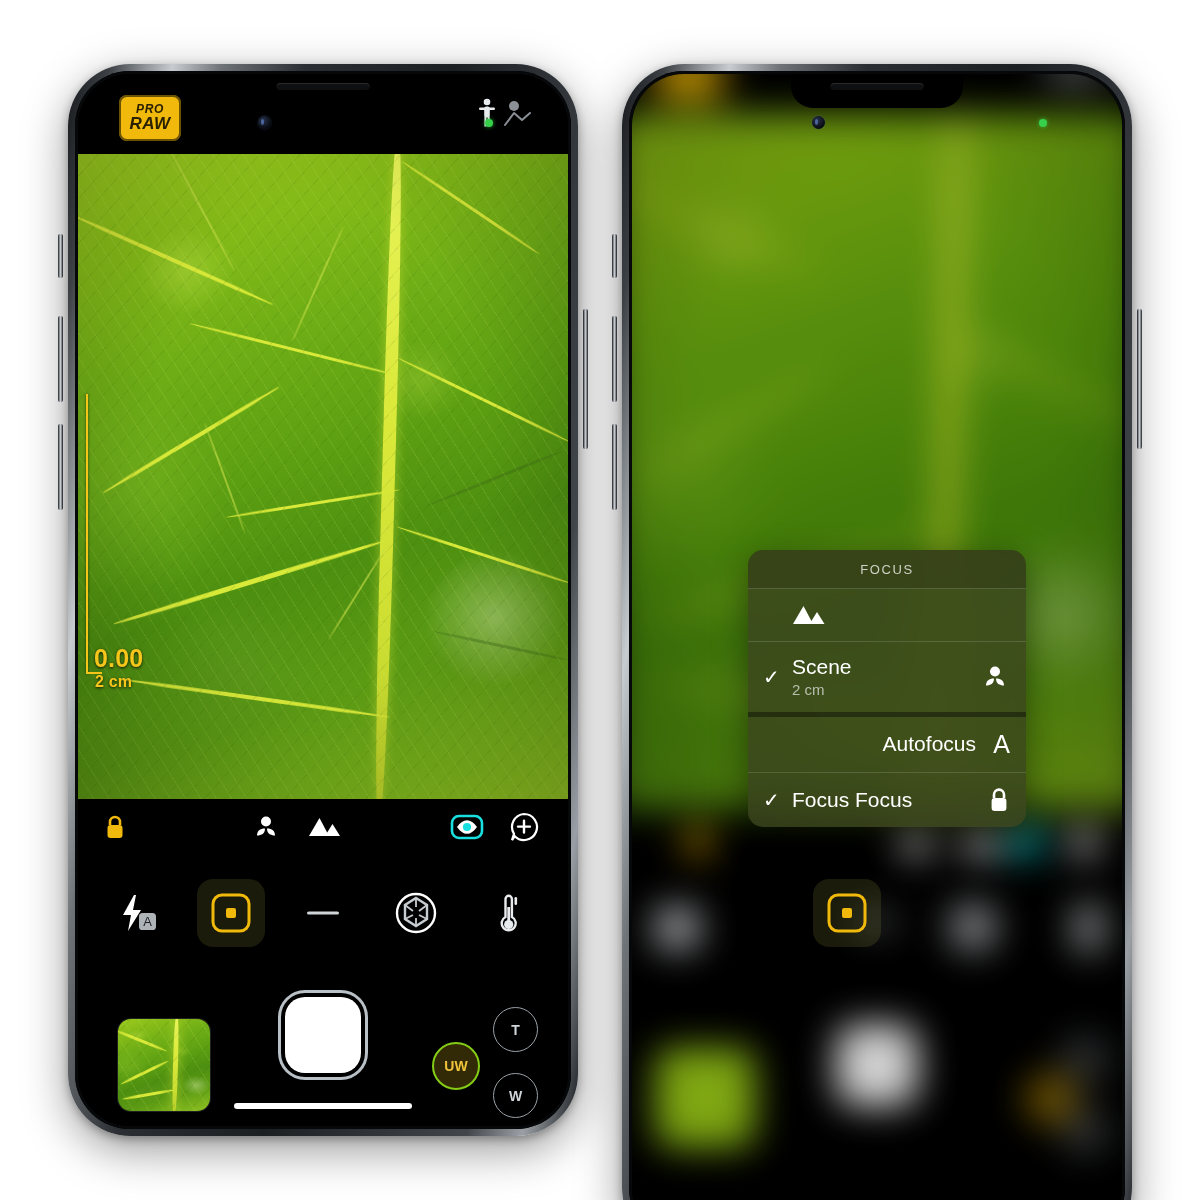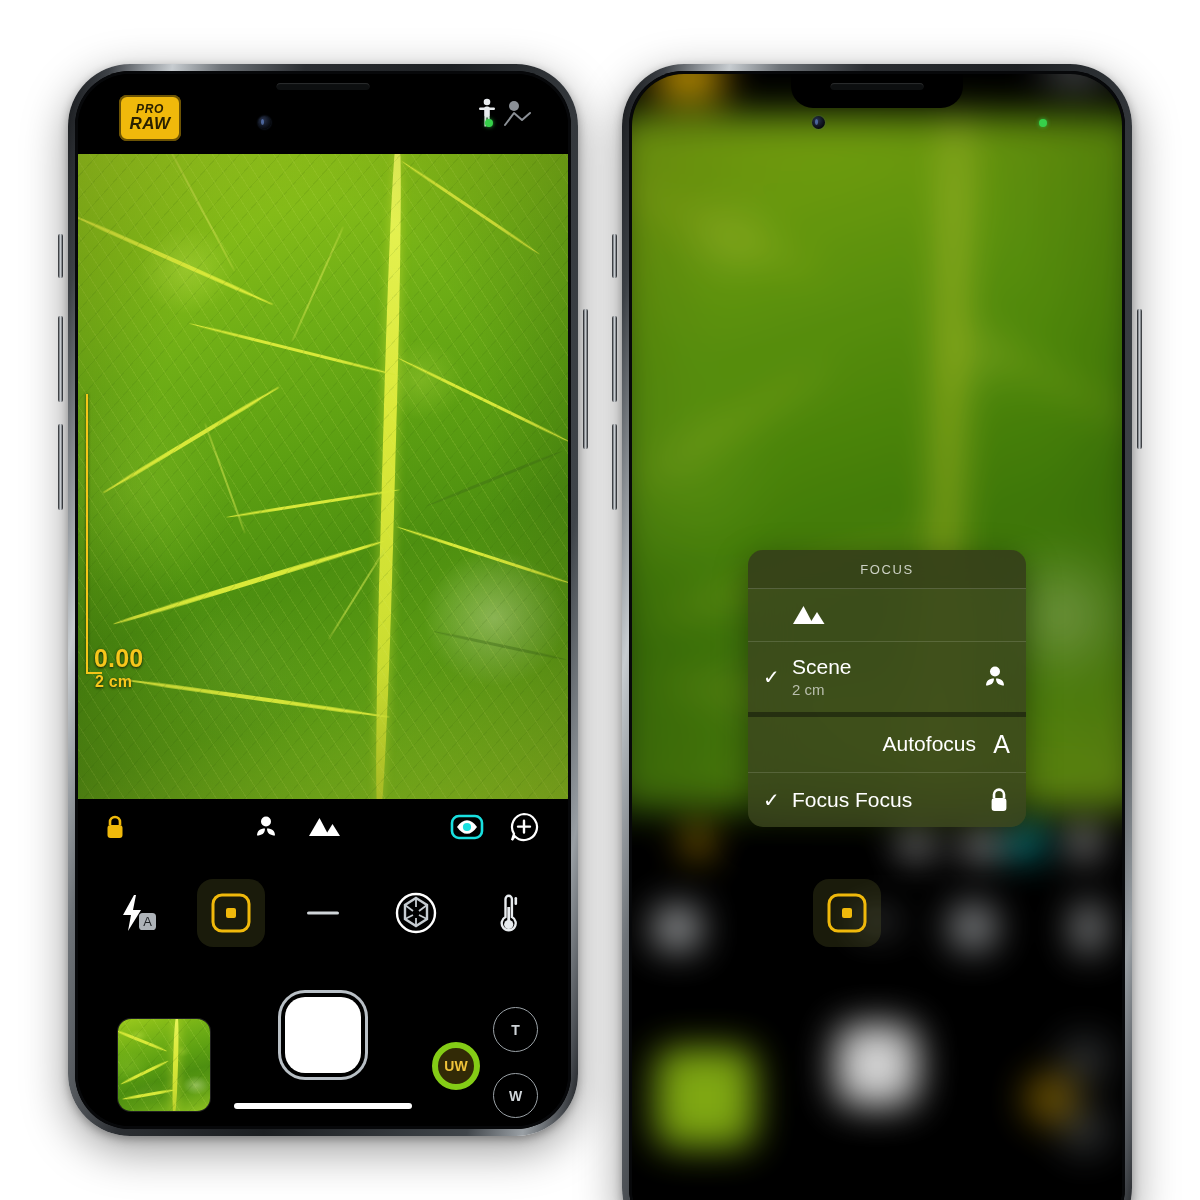--- a/index.html
+++ b/index.html
@@ -145,21 +145,21 @@
     position: absolute; border-radius: 20px; background: #fff;
     box-shadow: 0 0 0 4px #000, 0 0 0 7px #b9c0c6;
   }
   .lenspick { position: absolute; }
   .lens {
     position: absolute; border-radius: 50%;
     display: flex; align-items: center; justify-content: center;
     font-size: 14px; font-weight: 600;
   }
   .lens.off { border: 1.6px solid #9aa1a6; color: #cfd4d8; background: rgba(0,0,0,.18); }
-  .lens.on  { border: 6px solid #84cc16; color: #f0c43a; background: #322a06; }
+  .lens.on  { border: 2px solid #84cc16; color: #f0c43a; background: #322a06; }
 
   
   .blurred { filter: blur(17px) saturate(1.05); transform: scale(1.08); }
   .dim { position:absolute; inset:0; background: rgba(0,0,0,.18); z-index: 5; }
 
   
   .focus-menu {
     position: absolute; z-index: 20;
     border-radius: 15px; overflow: hidden;
     background: rgba(58,66,30,.80);

